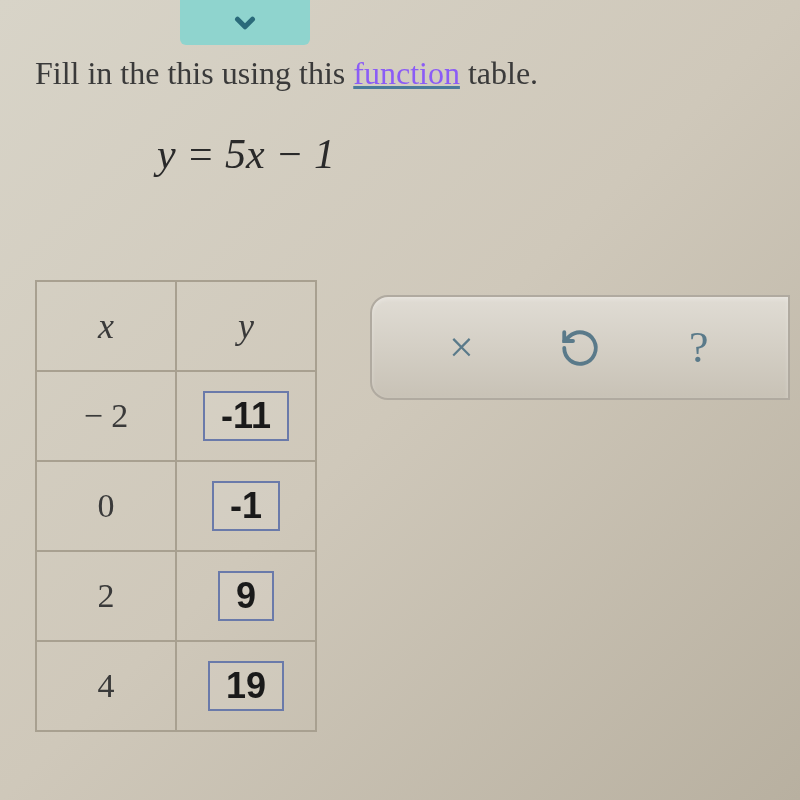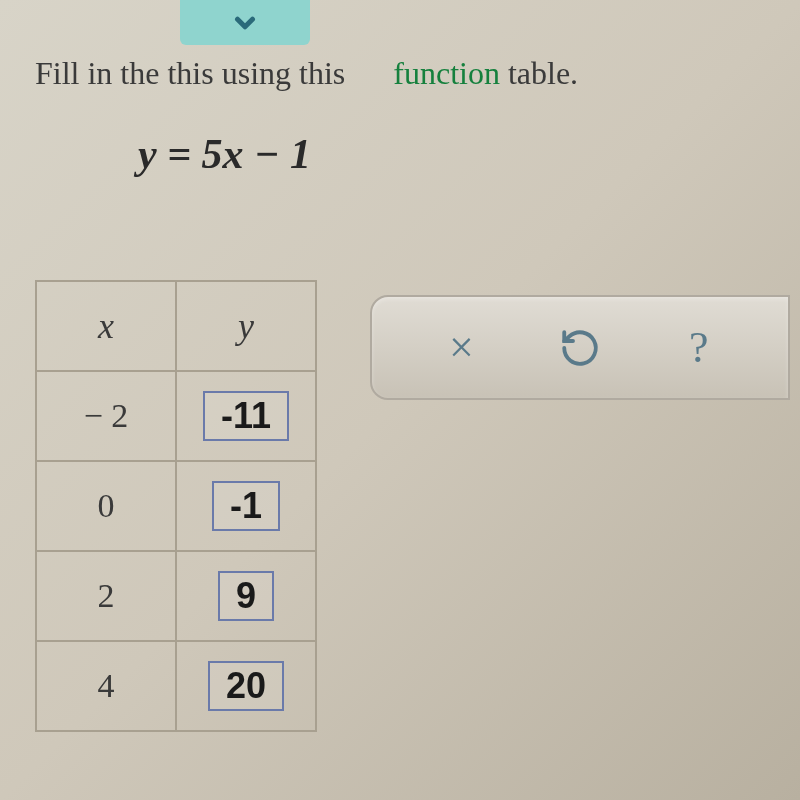--- a/index.html
+++ b/index.html
@@ -33,33 +33,32 @@
     }
     .instruction {
       position: absolute;
       top: 55px;
       left: 35px;
       font-size: 32px;
       color: #3a3a3a;
       font-family: Georgia, serif;
     }
     .function-link {
-      color: #15803d;
+      color: #8b5cf6;
+      text-decoration: underline;
       text-decoration-color: #4a7a9a;
-      margin-left: 40px;
     }
     .equation {
       position: absolute;
       top: 130px;
-      left: 138px;
+      left: 157px;
       font-size: 42px;
       font-style: italic;
       color: #2a2a2a;
       font-family: 'Times New Roman', serif;
-      font-weight: bold;
     }
     .table-wrap {
       position: absolute;
       top: 280px;
       left: 35px;
     }
     table {
       border-collapse: collapse;
     }
     td, th {
@@ -147,21 +146,21 @@
     <tr>
       <td>0</td>
       <td class="answer-cell"><span class="answer-box">-1</span></td>
     </tr>
     <tr>
       <td>2</td>
       <td class="answer-cell"><span class="answer-box">9</span></td>
     </tr>
     <tr>
       <td>4</td>
-      <td class="answer-cell"><span class="answer-box">20</span></td>
+      <td class="answer-cell"><span class="answer-box">19</span></td>
     </tr>
   </tbody>
     </table>
 </div>
 
 <div class="toolbar">
   <div class="tool-btn">×</div>
   <div class="tool-btn">
     <svg width="42" height="42" viewBox="0 0 24 24" fill="none" stroke="#5a7a8a" stroke-width="2.2" stroke-linecap="round">
       <path d="M3 12a9 9 0 1 0 3-6.7L3 8"></path>

